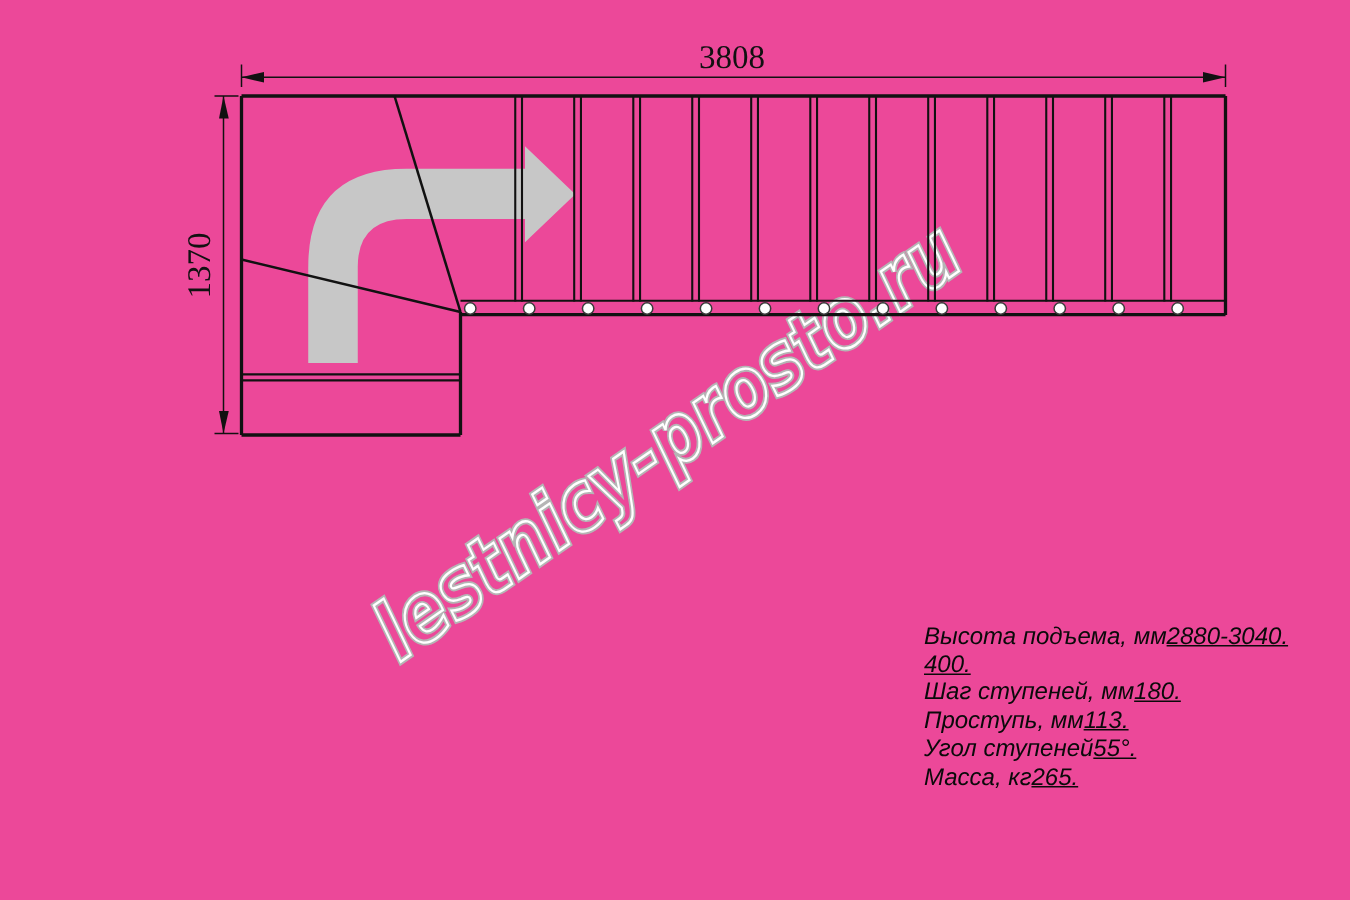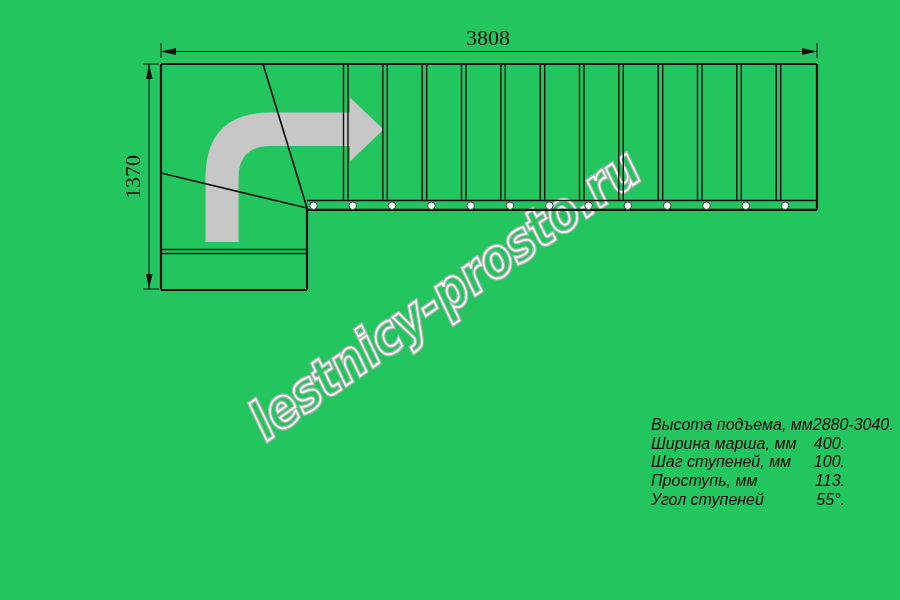--- a/index.html
+++ b/index.html
@@ -1,35 +1,35 @@
 <!DOCTYPE html>
 <html><head>
 <meta charset="utf-8">
 <style>
   html,body{margin:0;padding:0;background:#fff;}
   #canvas{
-    position:relative;width:900px;height:600px;background:#22c55e;overflow:hidden;
+    position:relative;width:900px;height:600px;background:#ec4899;overflow:hidden;
     font-family:"Liberation Sans",sans-serif;
   }
   .layer{position:absolute;left:0;top:0;}
   .dim-text{
     font-family:"Liberation Serif","DejaVu Serif",serif;
     font-size:22px;fill:#111;
   }
   .wm-text{
     font-family:"DejaVu Sans",sans-serif;
     font-weight:bold;font-style:italic;font-size:54px;
   }
   #specs{
     position:absolute;left:616px;top:416px;width:229px;
     font-style:italic;font-size:16px;line-height:18.7px;color:#0a0a0a;
   }
-  .spec-row{display:flex;justify-content:space-between;margin-left:35px;}
+  .spec-row{display:flex;}
   .spec-label{white-space:nowrap;}
-  .spec-value{white-space:nowrap;text-align:right;}
+  .spec-value{white-space:nowrap;text-align:right;text-decoration:underline;}
 </style>
 </head>
 <body>
 
 <div id="canvas">
 
   <svg class="layer" width="900" height="600" aria-hidden="true">
     <text class="wm-text" x="266" y="442" transform="rotate(-35 266 442)" textLength="462" lengthAdjust="spacingAndGlyphs" fill="none" stroke-width="4.2" stroke="#b5b5b5">lestnicy-prosto.ru</text>
     <text class="wm-text" x="266" y="442" transform="rotate(-35 266 442)" textLength="462" lengthAdjust="spacingAndGlyphs" fill="none" stroke-width="1.6" stroke="#ffffff">lestnicy-prosto.ru</text>
   </svg>
@@ -125,30 +125,33 @@
       <text class="dim-text" x="133" y="184" text-anchor="middle" transform="rotate(-90 133 177)">1370</text>
     </g>
   </svg>
 
   <div id="specs">
     <div class="spec-row">
       <span class="spec-label">Высота подъема, мм</span>
       <span class="spec-value">2880-3040.</span>
     </div>
     <div class="spec-row">
-      <span class="spec-label">Ширина марша, мм</span>
       <span class="spec-value">400.</span>
     </div>
     <div class="spec-row">
       <span class="spec-label">Шаг ступеней, мм</span>
-      <span class="spec-value">100.</span>
+      <span class="spec-value">180.</span>
     </div>
     <div class="spec-row">
       <span class="spec-label">Проступь, мм</span>
       <span class="spec-value">113.</span>
     </div>
     <div class="spec-row">
       <span class="spec-label">Угол ступеней</span>
       <span class="spec-value">55°.</span>
     </div>
+    <div class="spec-row">
+      <span class="spec-label">Масса, кг</span>
+      <span class="spec-value">265.</span>
+    </div>
   </div>
 
 </div>
 
 </body></html>

